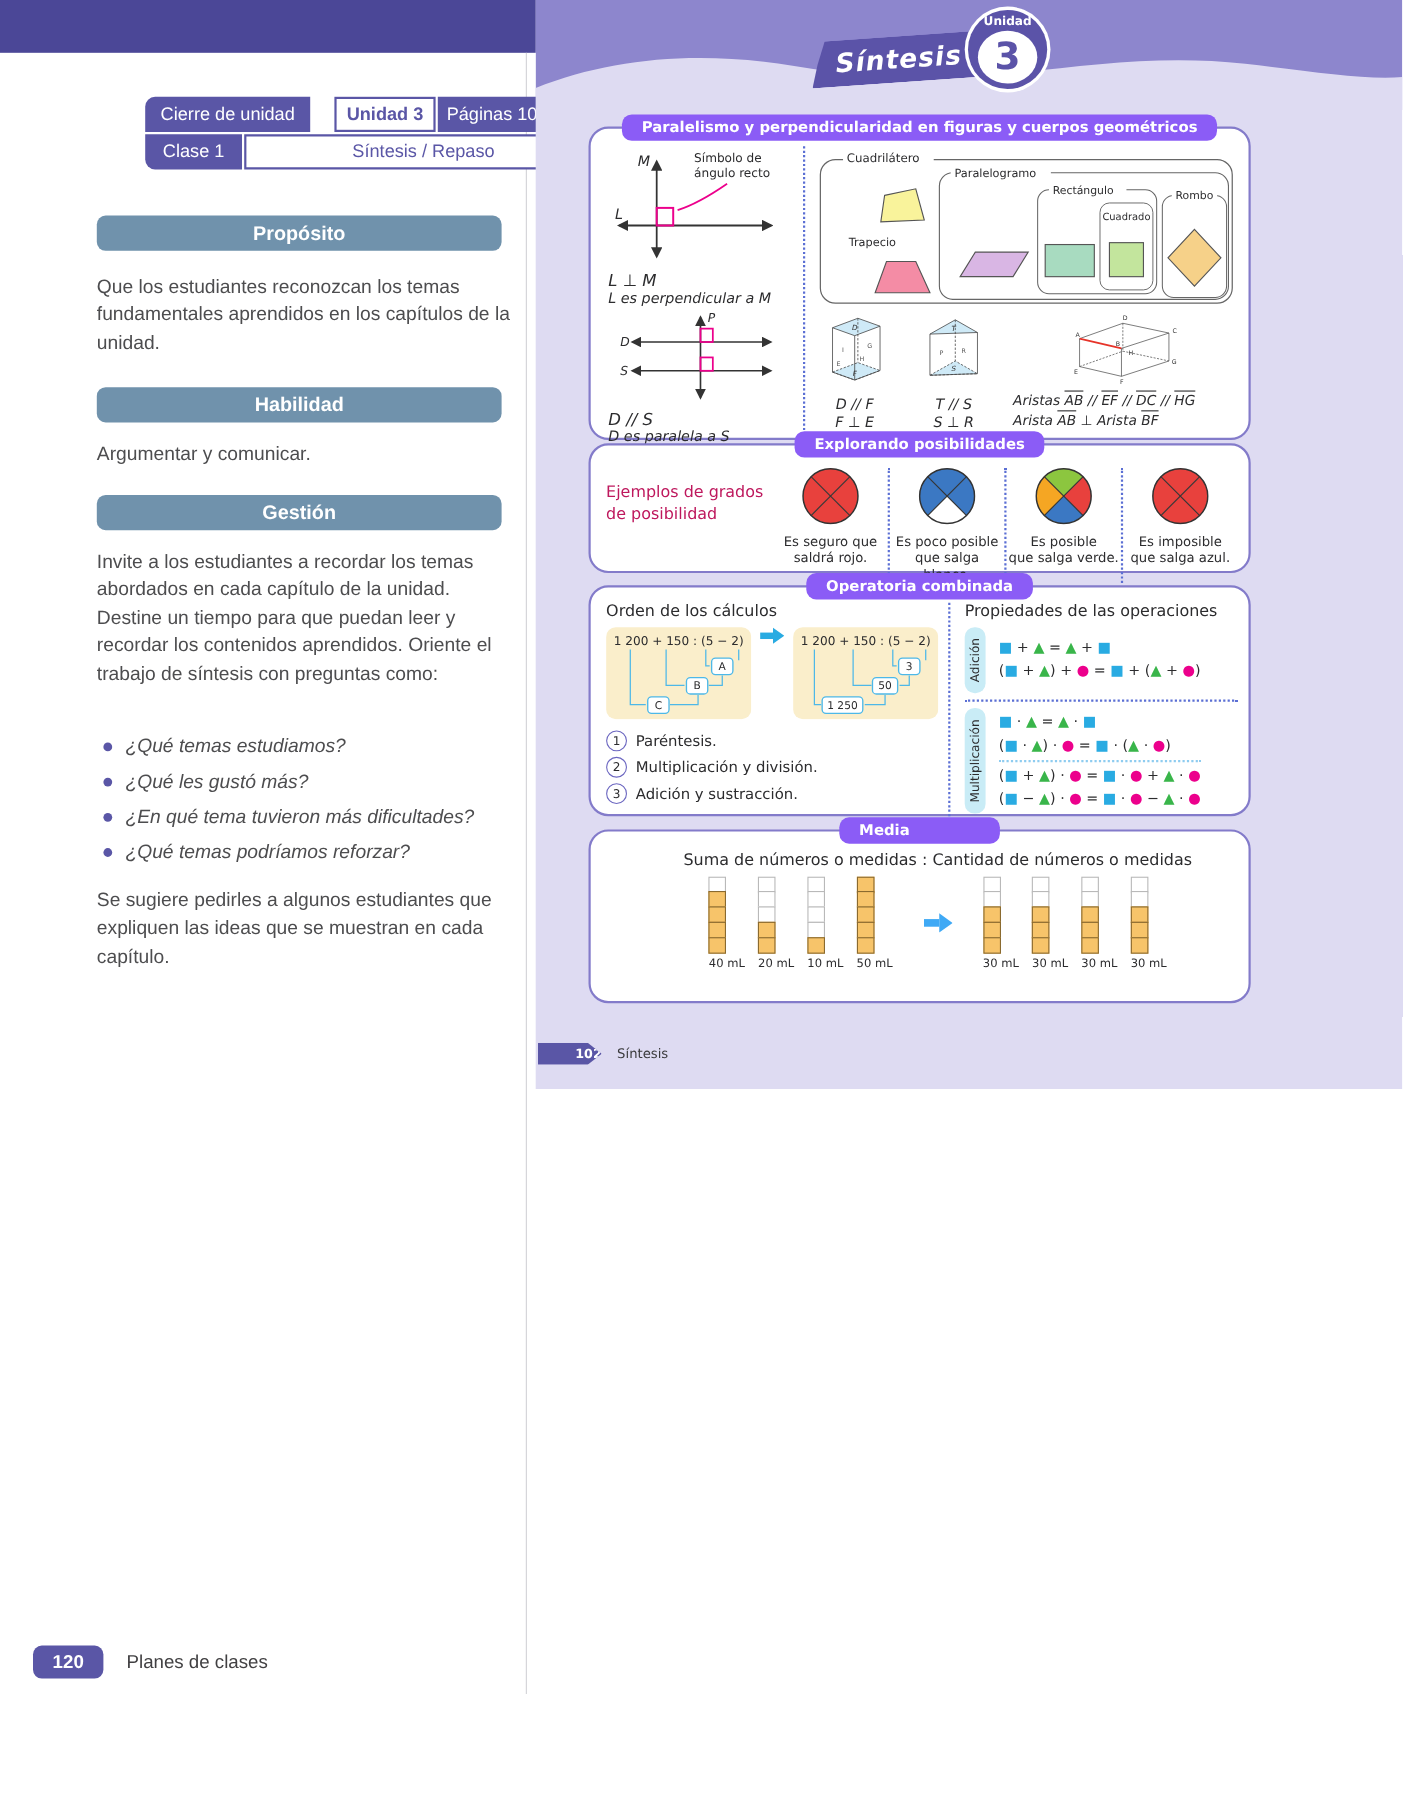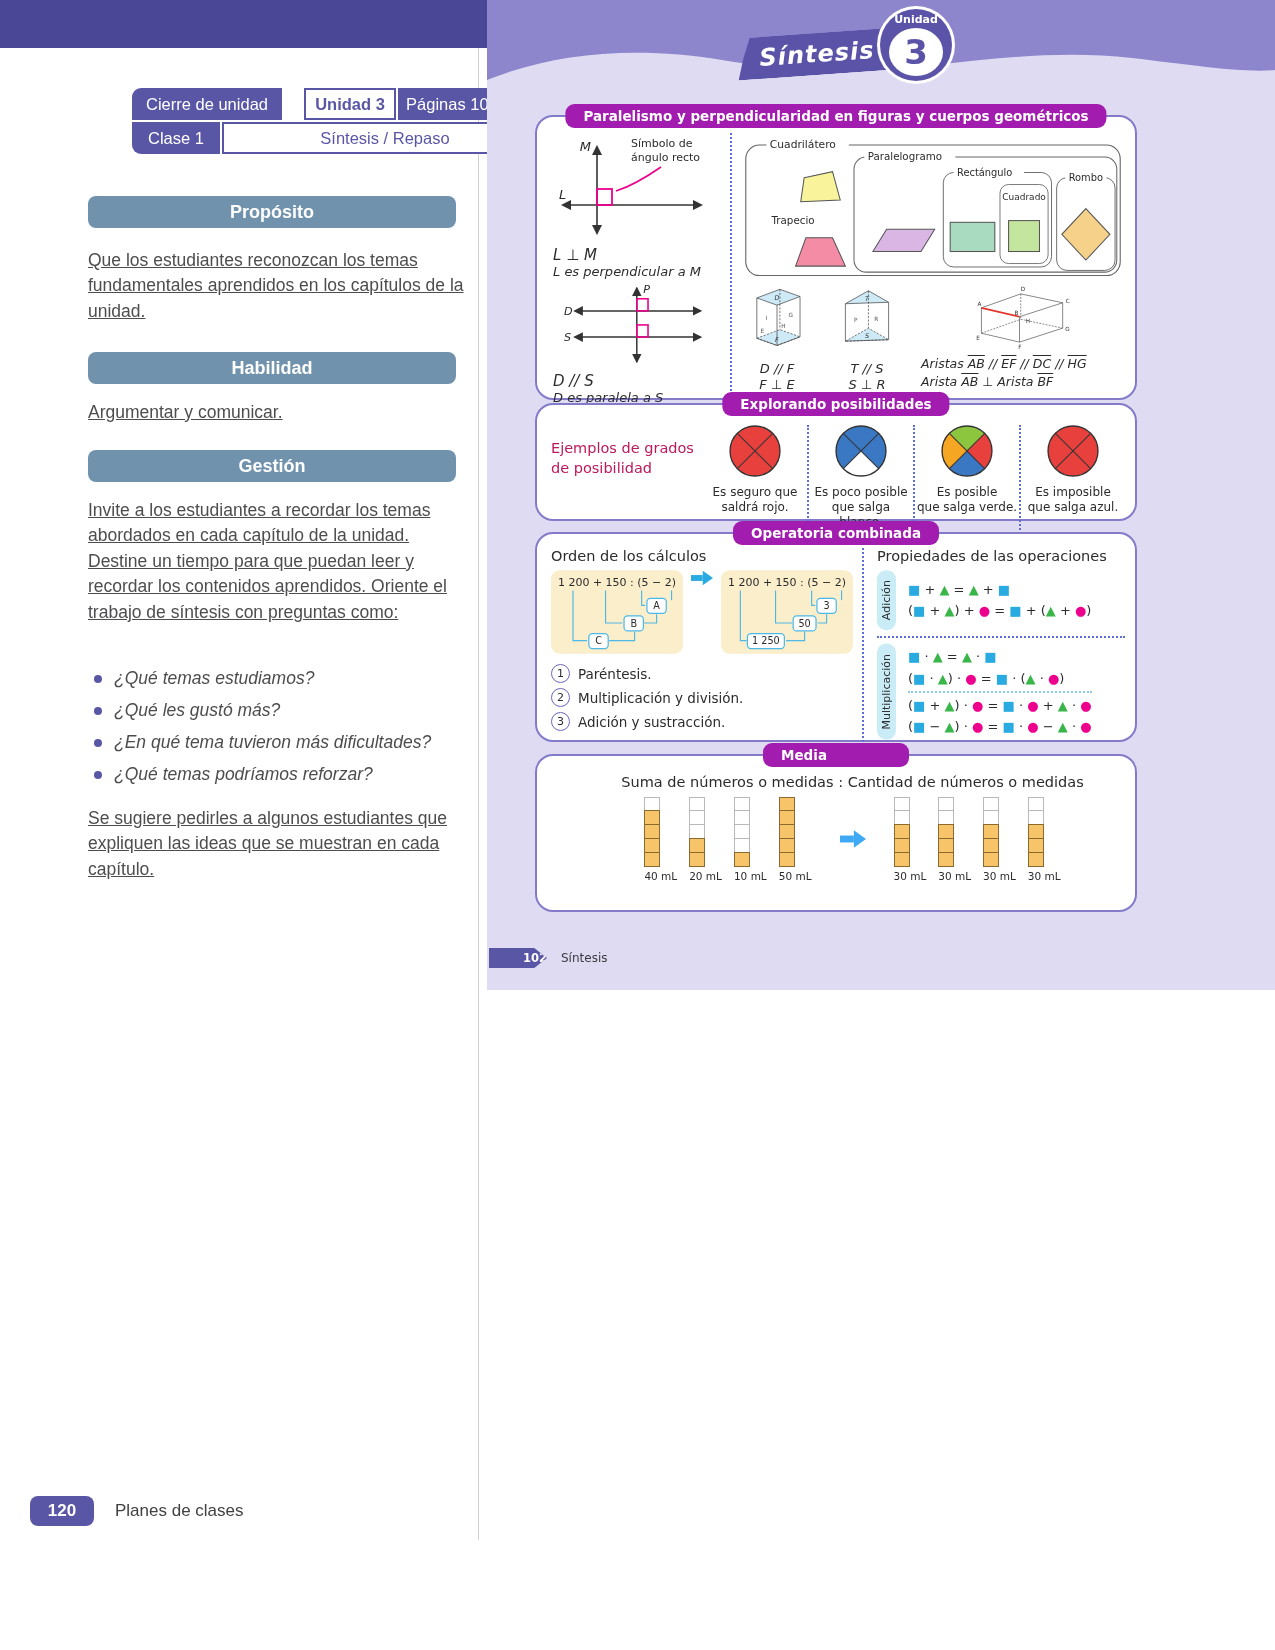--- a/index.html
+++ b/index.html
@@ -13,21 +13,21 @@
   .icell{height:32px;line-height:32px;text-align:center;box-sizing:border-box;}
   .ic-purple{background:#5a56a6;color:#fff;}
   .ic-white{background:#fff;color:#5a56a6;border:2px solid #5a56a6;line-height:28px;}
   .r1c1{flex:0 0 150px;border-radius:9px 0 0 0;}
   .r1c2{flex:0 0 92px;font-weight:bold;margin-left:20px;}
   .r1c3{flex:1;border-radius:0 6px 0 0;}
   .r2c1{flex:0 0 88px;border-radius:0 0 0 9px;}
   .r2c2{flex:1;border-radius:0 0 9px 0;}
   .sec-head{position:absolute;left:88px;width:368px;height:32px;line-height:32px;background:#7092ac;
             color:#fff;font-weight:bold;font-size:18px;text-align:center;border-radius:8px;}
-  .gbody{position:absolute;left:88px;width:378px;font-size:17.5px;line-height:1.45;color:#4d4d4f;text-decoration:underline;}
+  .gbody{position:absolute;left:88px;width:378px;font-size:17.5px;line-height:1.45;color:#4d4d4f;}
   .gbullets{position:absolute;left:88px;width:378px;margin:0;padding:0;list-style:none;}
   .gbullets li{position:relative;padding-left:26px;font-style:italic;font-size:17.5px;
                margin-bottom:11px;color:#4d4d4f;}
   .gbullets li::before{content:"";position:absolute;left:6px;top:7px;width:8px;height:8px;
                border-radius:50%;background:#5a56a6;}
   .gfoot-pill{position:absolute;left:30px;top:1496px;width:64px;height:30px;background:#5a56a6;
               border-radius:8px;color:#fff;font-weight:bold;font-size:17px;text-align:center;line-height:30px;}
   .gfoot-label{position:absolute;left:115px;top:1501px;font-size:17px;color:#414042;}
   
   #panel{position:absolute;left:487px;top:0;width:788px;height:990px;background:#dedbf2;
@@ -41,21 +41,21 @@
          background:#fff;}
   .badge-inner{position:absolute;left:3px;top:3px;width:72px;height:72px;border-radius:50%;background:#5b53a8;}
   .badge-word{position:absolute;left:0;top:7px;width:78px;text-align:center;color:#fff;
               font-size:11px;font-weight:bold;}
   .badge-circle{position:absolute;left:12px;top:22px;width:54px;height:48px;border-radius:50%;background:#fff;
               text-align:center;}
   .badge-num{font-size:34px;font-weight:bold;color:#5b53a8;line-height:48px;}
   .sbox{position:absolute;left:48px;width:602px;background:#fff;border:2px solid #837bca;
         border-radius:18px;box-sizing:border-box;}
   .sbox-tab{position:absolute;top:-13px;left:50%;transform:translateX(-50%);height:24px;line-height:24px;
-        background:#a21caf;color:#fff;font-weight:bold;font-size:13.5px;padding:0 18px;border-radius:9px;
+        background:#8b5cf6;color:#fff;font-weight:bold;font-size:13.5px;padding:0 18px;border-radius:9px;
         white-space:nowrap;}
   
   .b1-in{display:flex;padding:16px 10px 6px 12px;}
   .b1-left{width:172px;flex:0 0 172px;text-align:left;}
   .vdot{border-left:2px dotted #5b6fd4;margin:0 9px;}
   .b1-right{flex:1;min-width:0;}
   .mrel{font-style:italic;font-size:15px;margin:1px 0 0 4px;color:#2c2c2e;}
   .mcap{font-style:italic;font-size:13px;margin:0 0 2px 4px;color:#2c2c2e;}
   .b1-bottom{display:flex;gap:18px;align-items:flex-start;margin-top:2px;}
   .pblock{text-align:center;}

